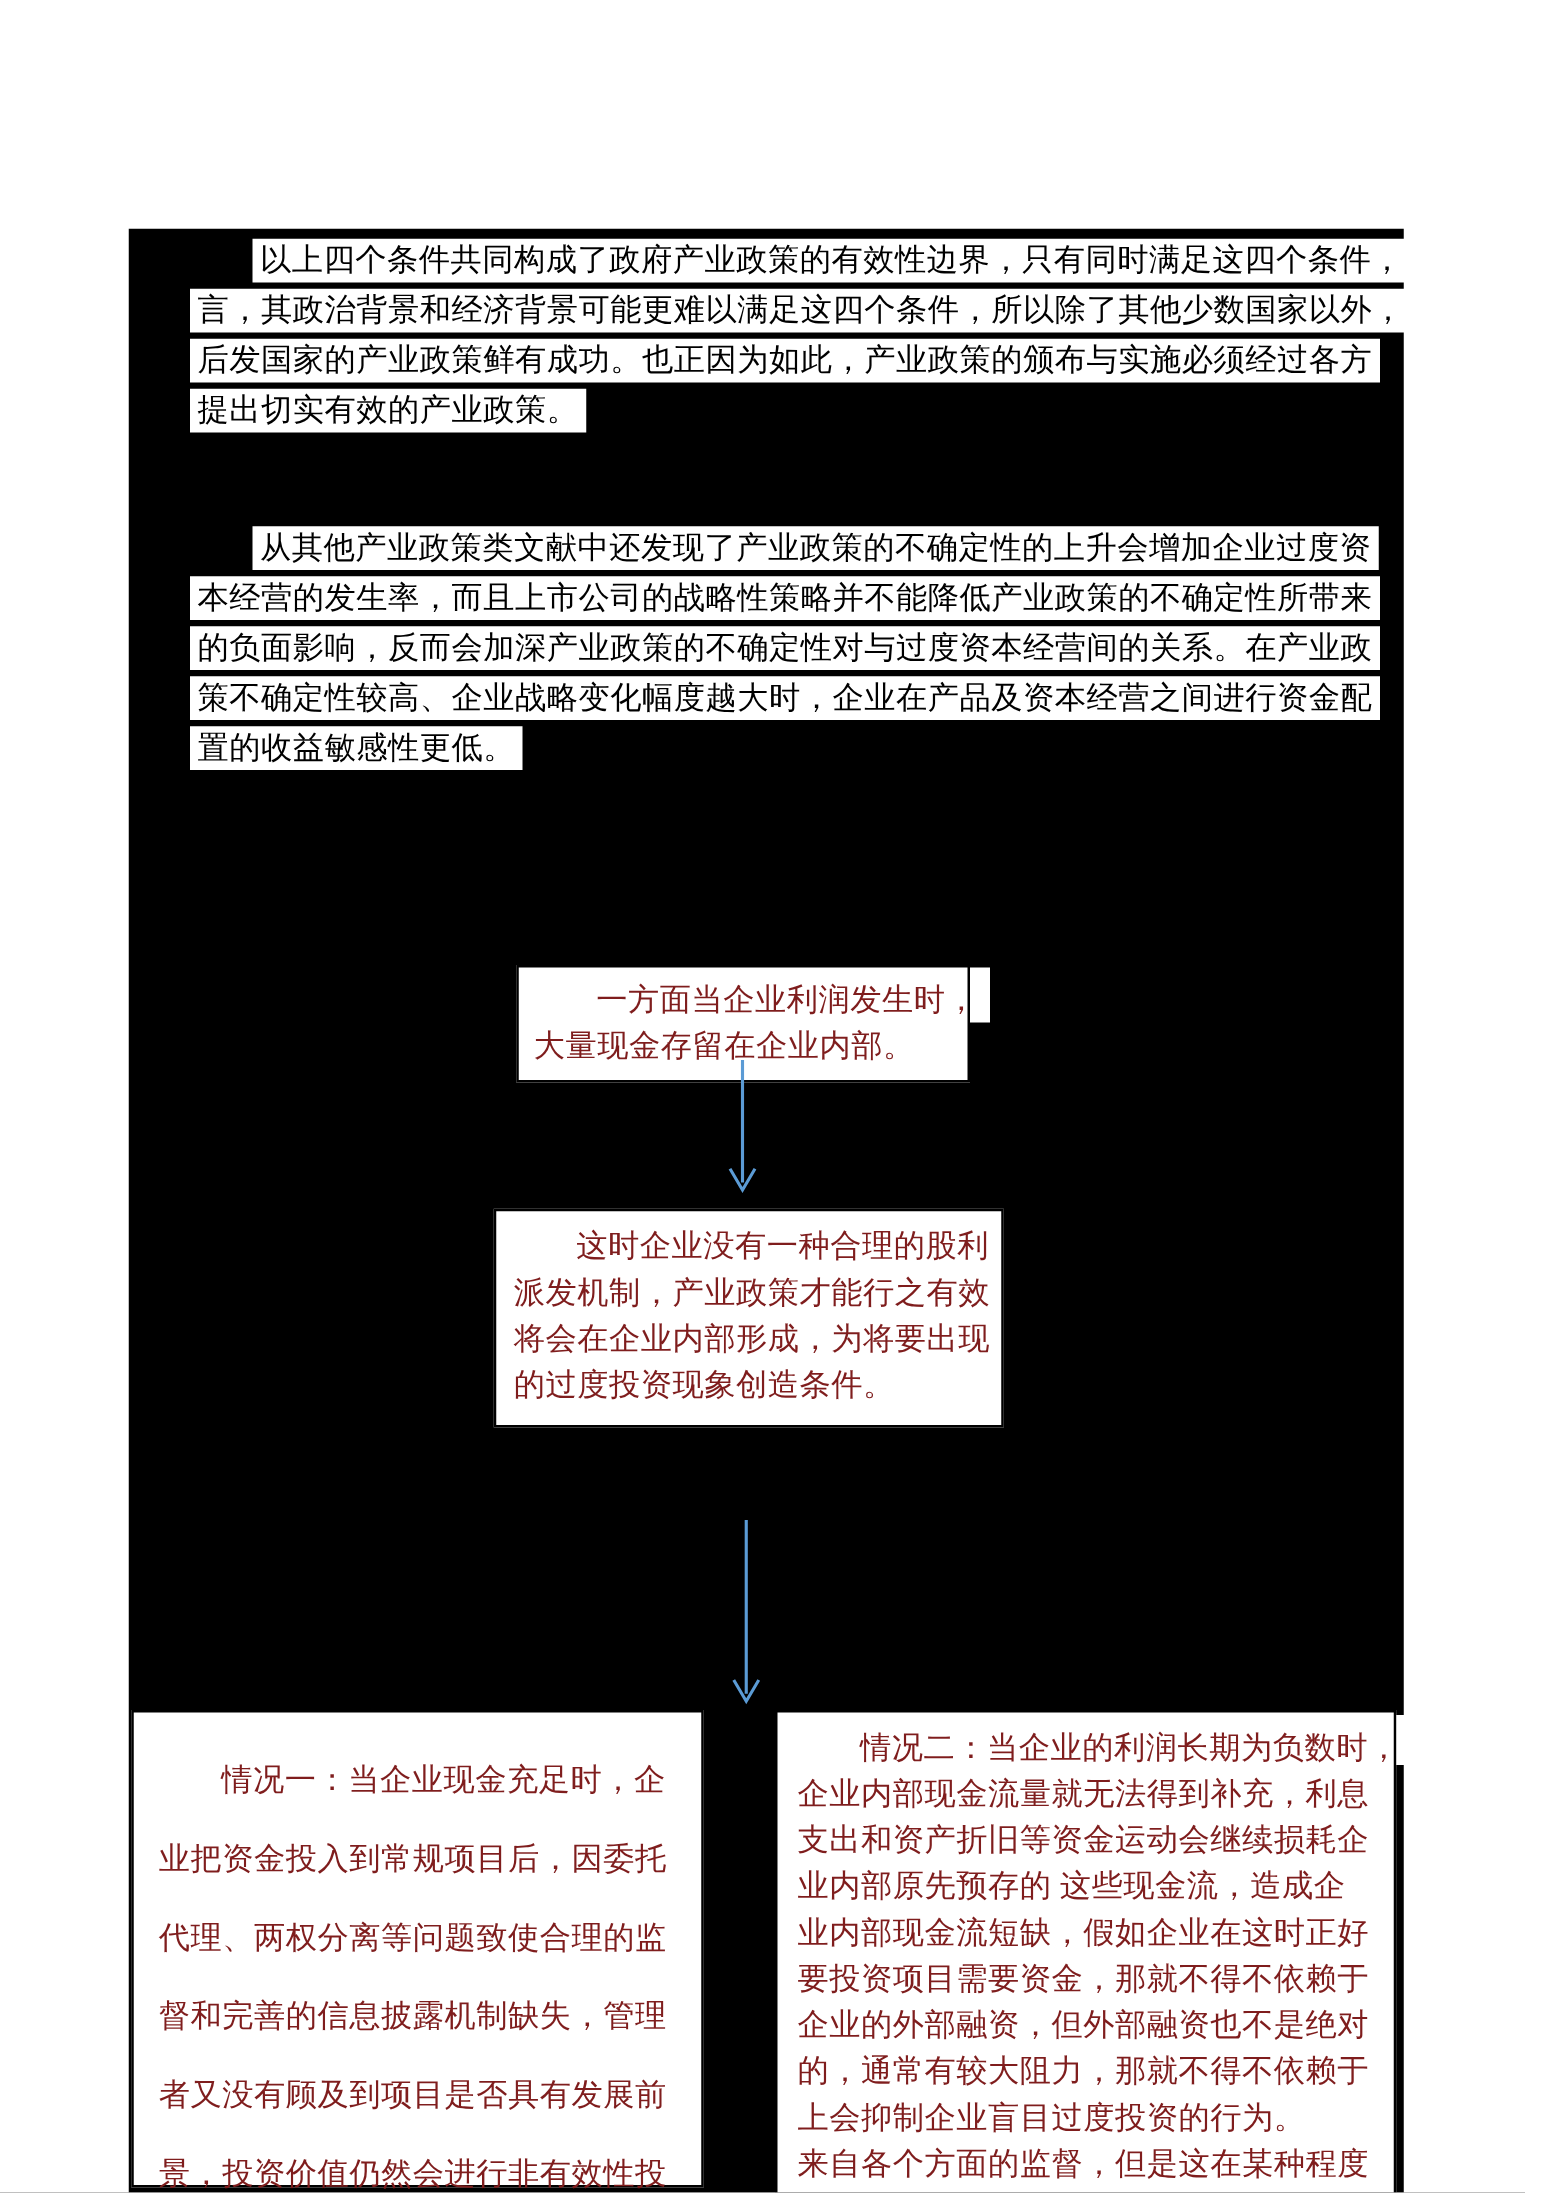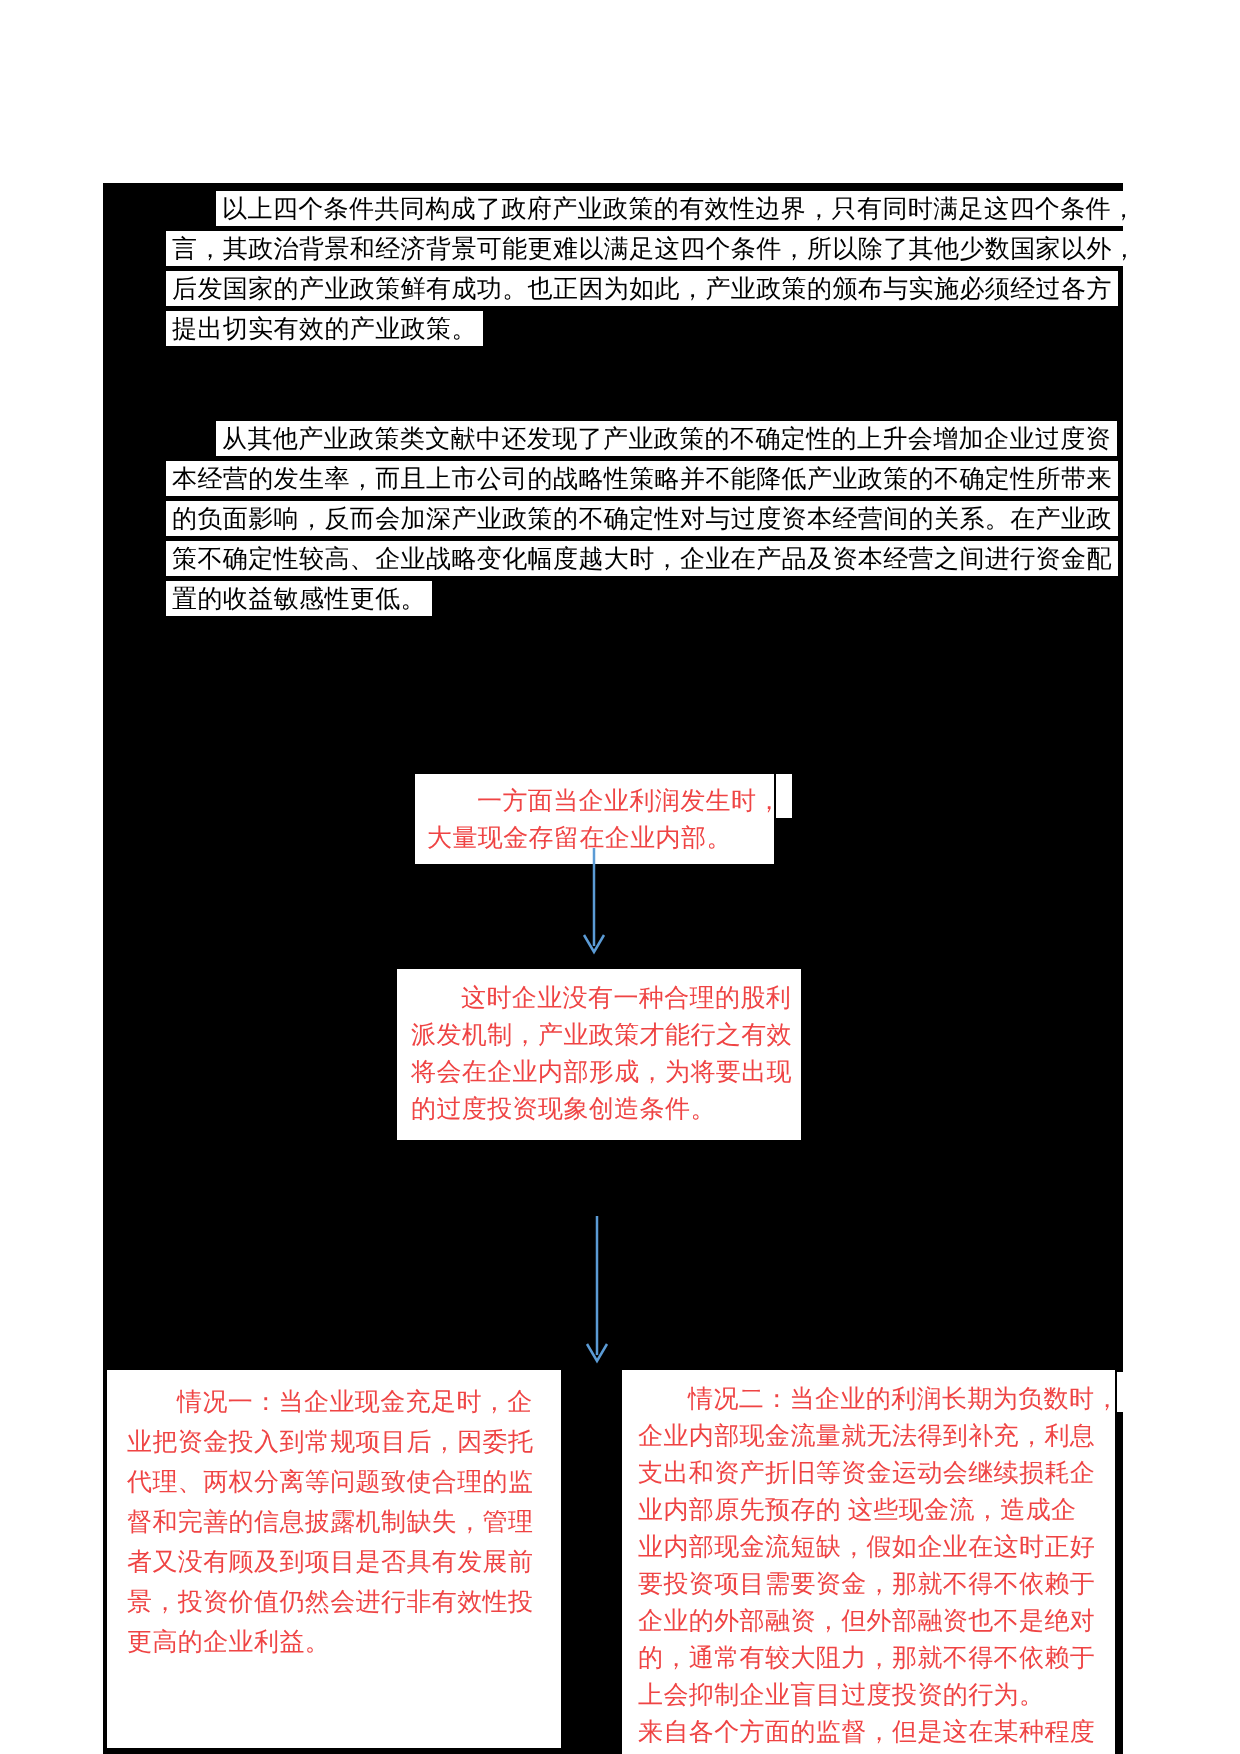--- a/index.html
+++ b/index.html
@@ -7,39 +7,39 @@
   body {
     width:1240px; height:1754px; position:relative; overflow:hidden;
     font-family:"Liberation Serif","DejaVu Serif",serif;
     color:#000;
   }
   .canvas {
     position:absolute; left:103px; top:183px; width:1020px; height:1571px;
     background:#000000;
   }
   
-  .para { position:absolute; left:63px;font-family:Liberation Serif, serif; }
+  .para { position:absolute; left:49px;font-family:Liberation Serif, serif; }
   .hl {
     width:max-content; max-width:972px; overflow:hidden; white-space:nowrap;
     background:#ffffff; color:#000;
     font-size:25px; line-height:31px; padding:2px 6px; margin-bottom:5px;
     letter-spacing:0.4px;
   }
   .hl.ind { margin-left:50px; }
   #p1 { top:8px; }
   #p2 { top:238px; }
 
   
   .fbox {
     position:absolute; background:#ffffff; border:2px solid #000000;
-    color:#ef4444; font-size:25px; overflow:visible;
+    color:#7f1d1d; font-size:25px; overflow:visible;
   }
   .bline { line-height:37px; white-space:nowrap; letter-spacing:0.4px; }
   .bline.ind { text-indent:50px; }
-  .tall .bline { line-height:40px; }
+  .tall .bline { line-height:40px;margin-top:23px; }
   #box1 { left:310px; top:589px; width:363px; height:94px; padding:8px 12px; }
   #box2 { left:292px; top:784px; width:408px; height:175px; padding:10px 14px; }
   #boxL { left:2px;   top:1185px; width:458px; height:382px; padding:12px 20px; }
   #boxR { left:517px; top:1185px; width:497px; height:386px; padding:10px 16px; border-bottom:none; }
 
   .notch { position:absolute; background:#ffffff; }
   #notch1 { left:673px;  top:591px;  width:16px; height:44px; }
   #notchR { left:1014px; top:1189px; width:10px; height:40px; }
 
   .arrow { position:absolute; color:var(--arrow,#5B9BD5); }

